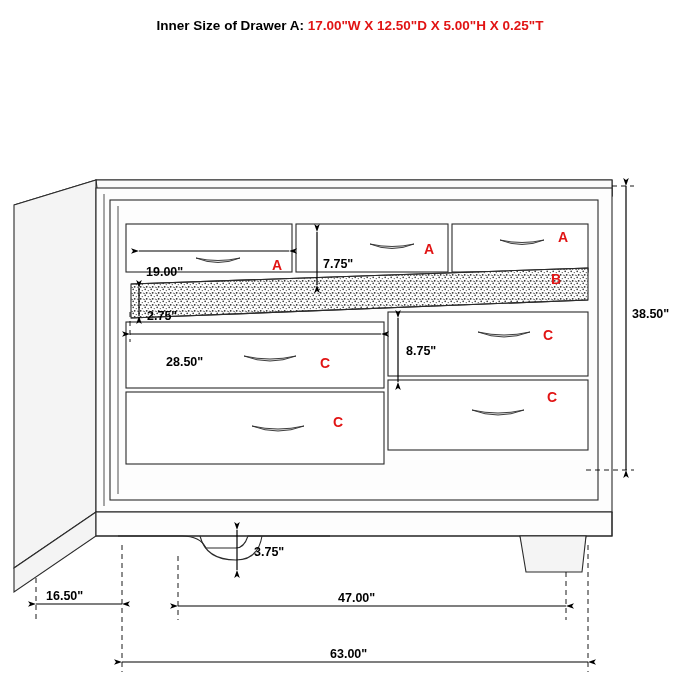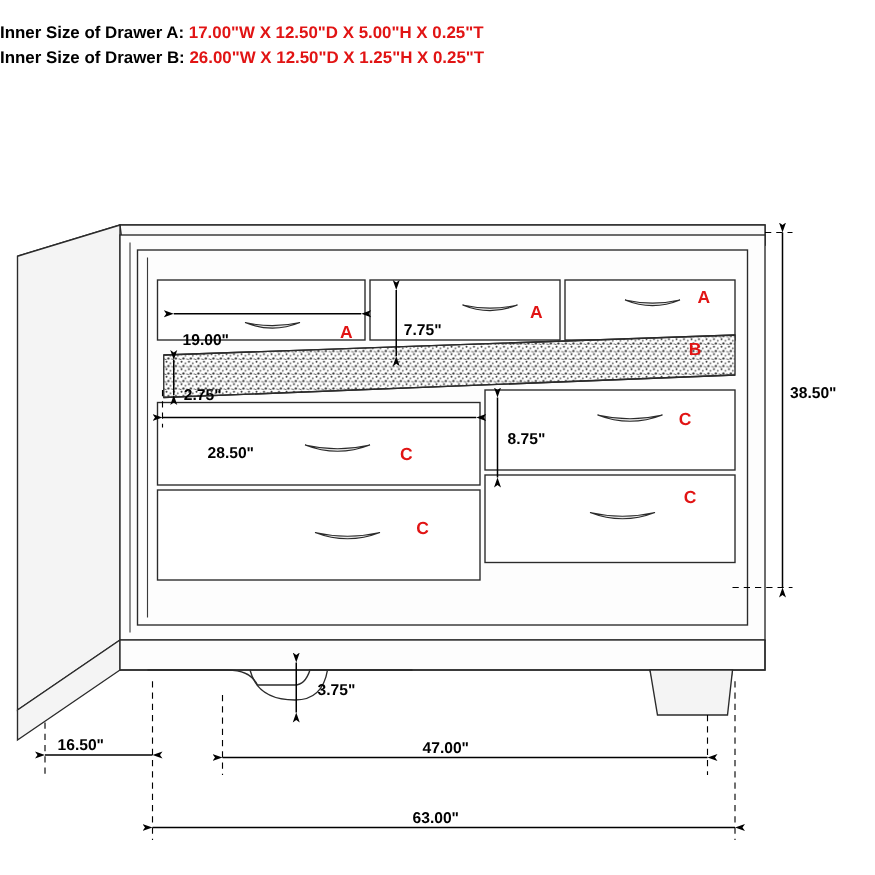--- a/index.html
+++ b/index.html
@@ -13,20 +13,21 @@
     height: 700px;
     background: #ffffff;
     font-family: "Liberation Sans", sans-serif;
     overflow: hidden;
   }
   .spec-lines {
     position: absolute;
     left: 0;
     top: 16px;
     width: 700px;
+    text-align: center;
   }
   .spec-line {
     font-size: 13.5px;
     font-weight: bold;
     color: #000000;
     line-height: 20px;
     white-space: nowrap;
   }
   .spec-line .redv {
     color: #e11414;
@@ -104,24 +105,20 @@
 </style>
 </head>
 <body>
 
 <div id="root">
 
   <div class="spec-lines">
     <div class="spec-line">
       <span>Inner Size of Drawer A:</span>
       <span class="redv">17.00"W X 12.50"D X 5.00"H X 0.25"T</span>
-    </div>
-    <div class="spec-line">
-      <span>Inner Size of Drawer B:</span>
-      <span class="redv">26.00"W X 12.50"D X 1.25"H X 0.25"T</span>
     </div>
   </div>
 
   <svg class="diagram" viewBox="0 0 700 700">
     <defs>
       <pattern id="glitterpat" width="6" height="6" patternUnits="userSpaceOnUse">
         <rect width="6" height="6" fill="#ffffff"></rect>
         <circle cx="1.2" cy="1.4" r="0.8" fill="#3a3a3a"></circle>
         <circle cx="4.3" cy="2.6" r="0.7" fill="#5a5a5a"></circle>
         <circle cx="2.7" cy="4.8" r="0.9" fill="#2b2b2b"></circle>

